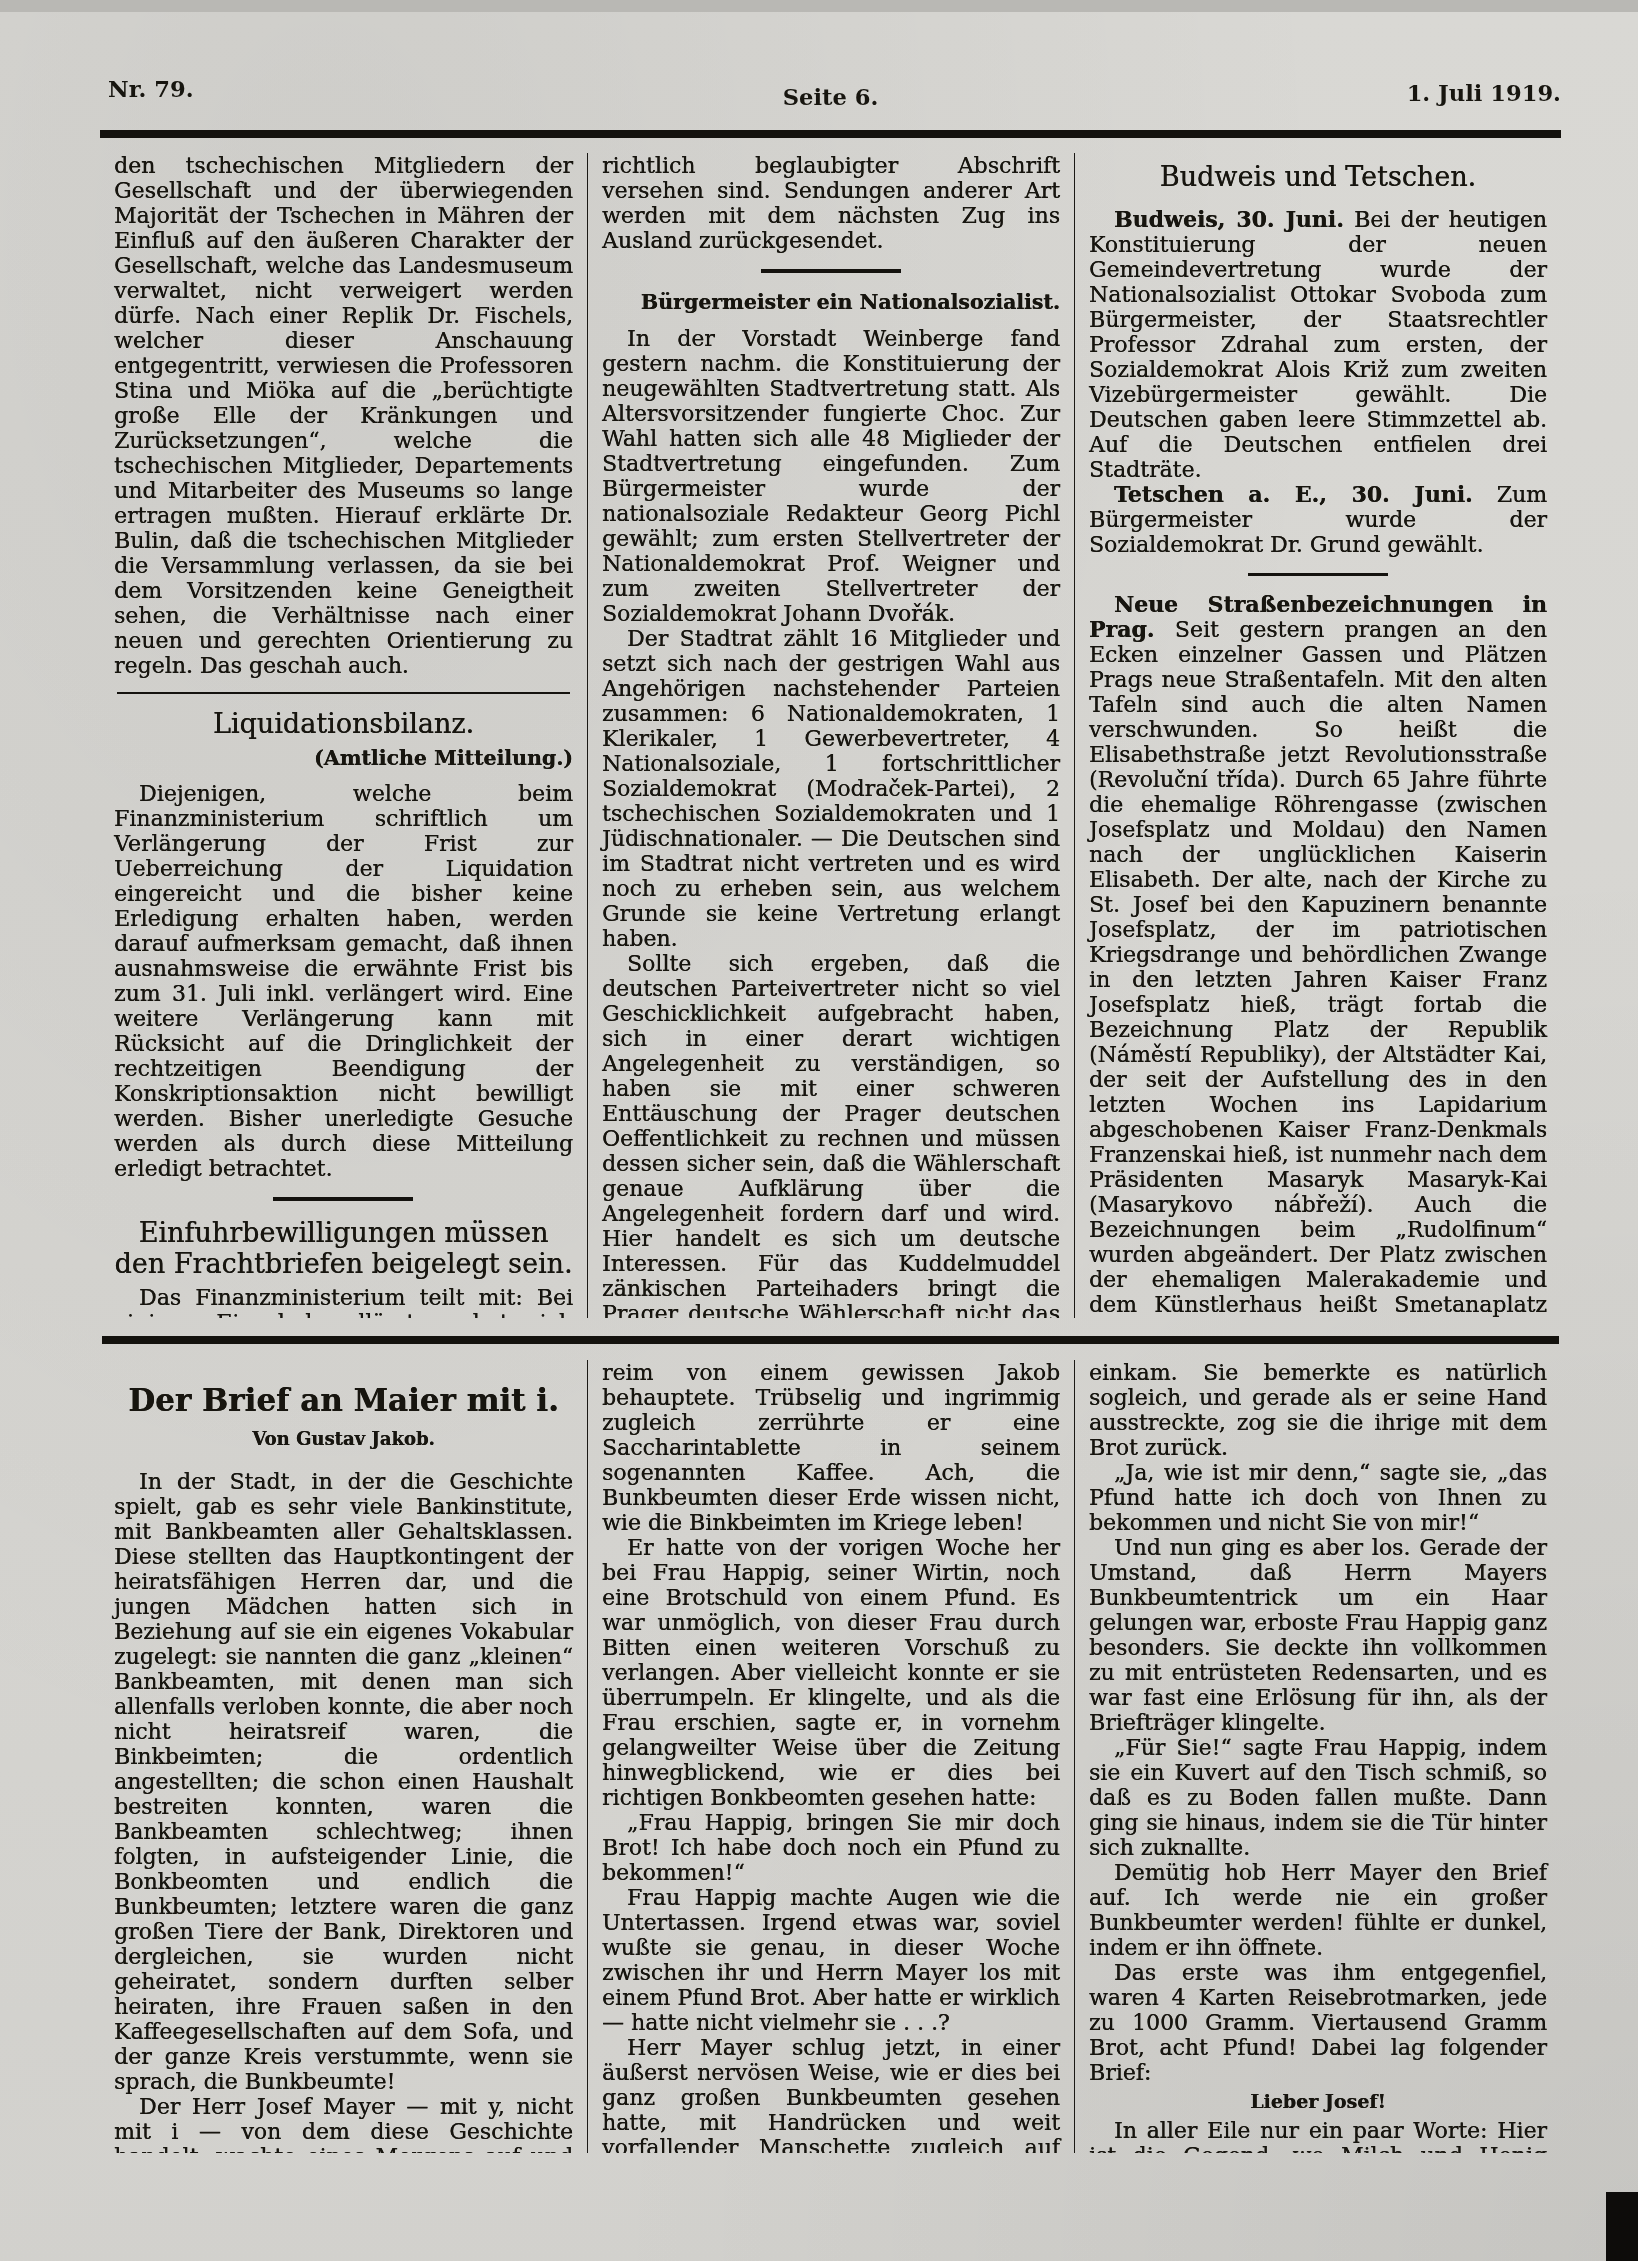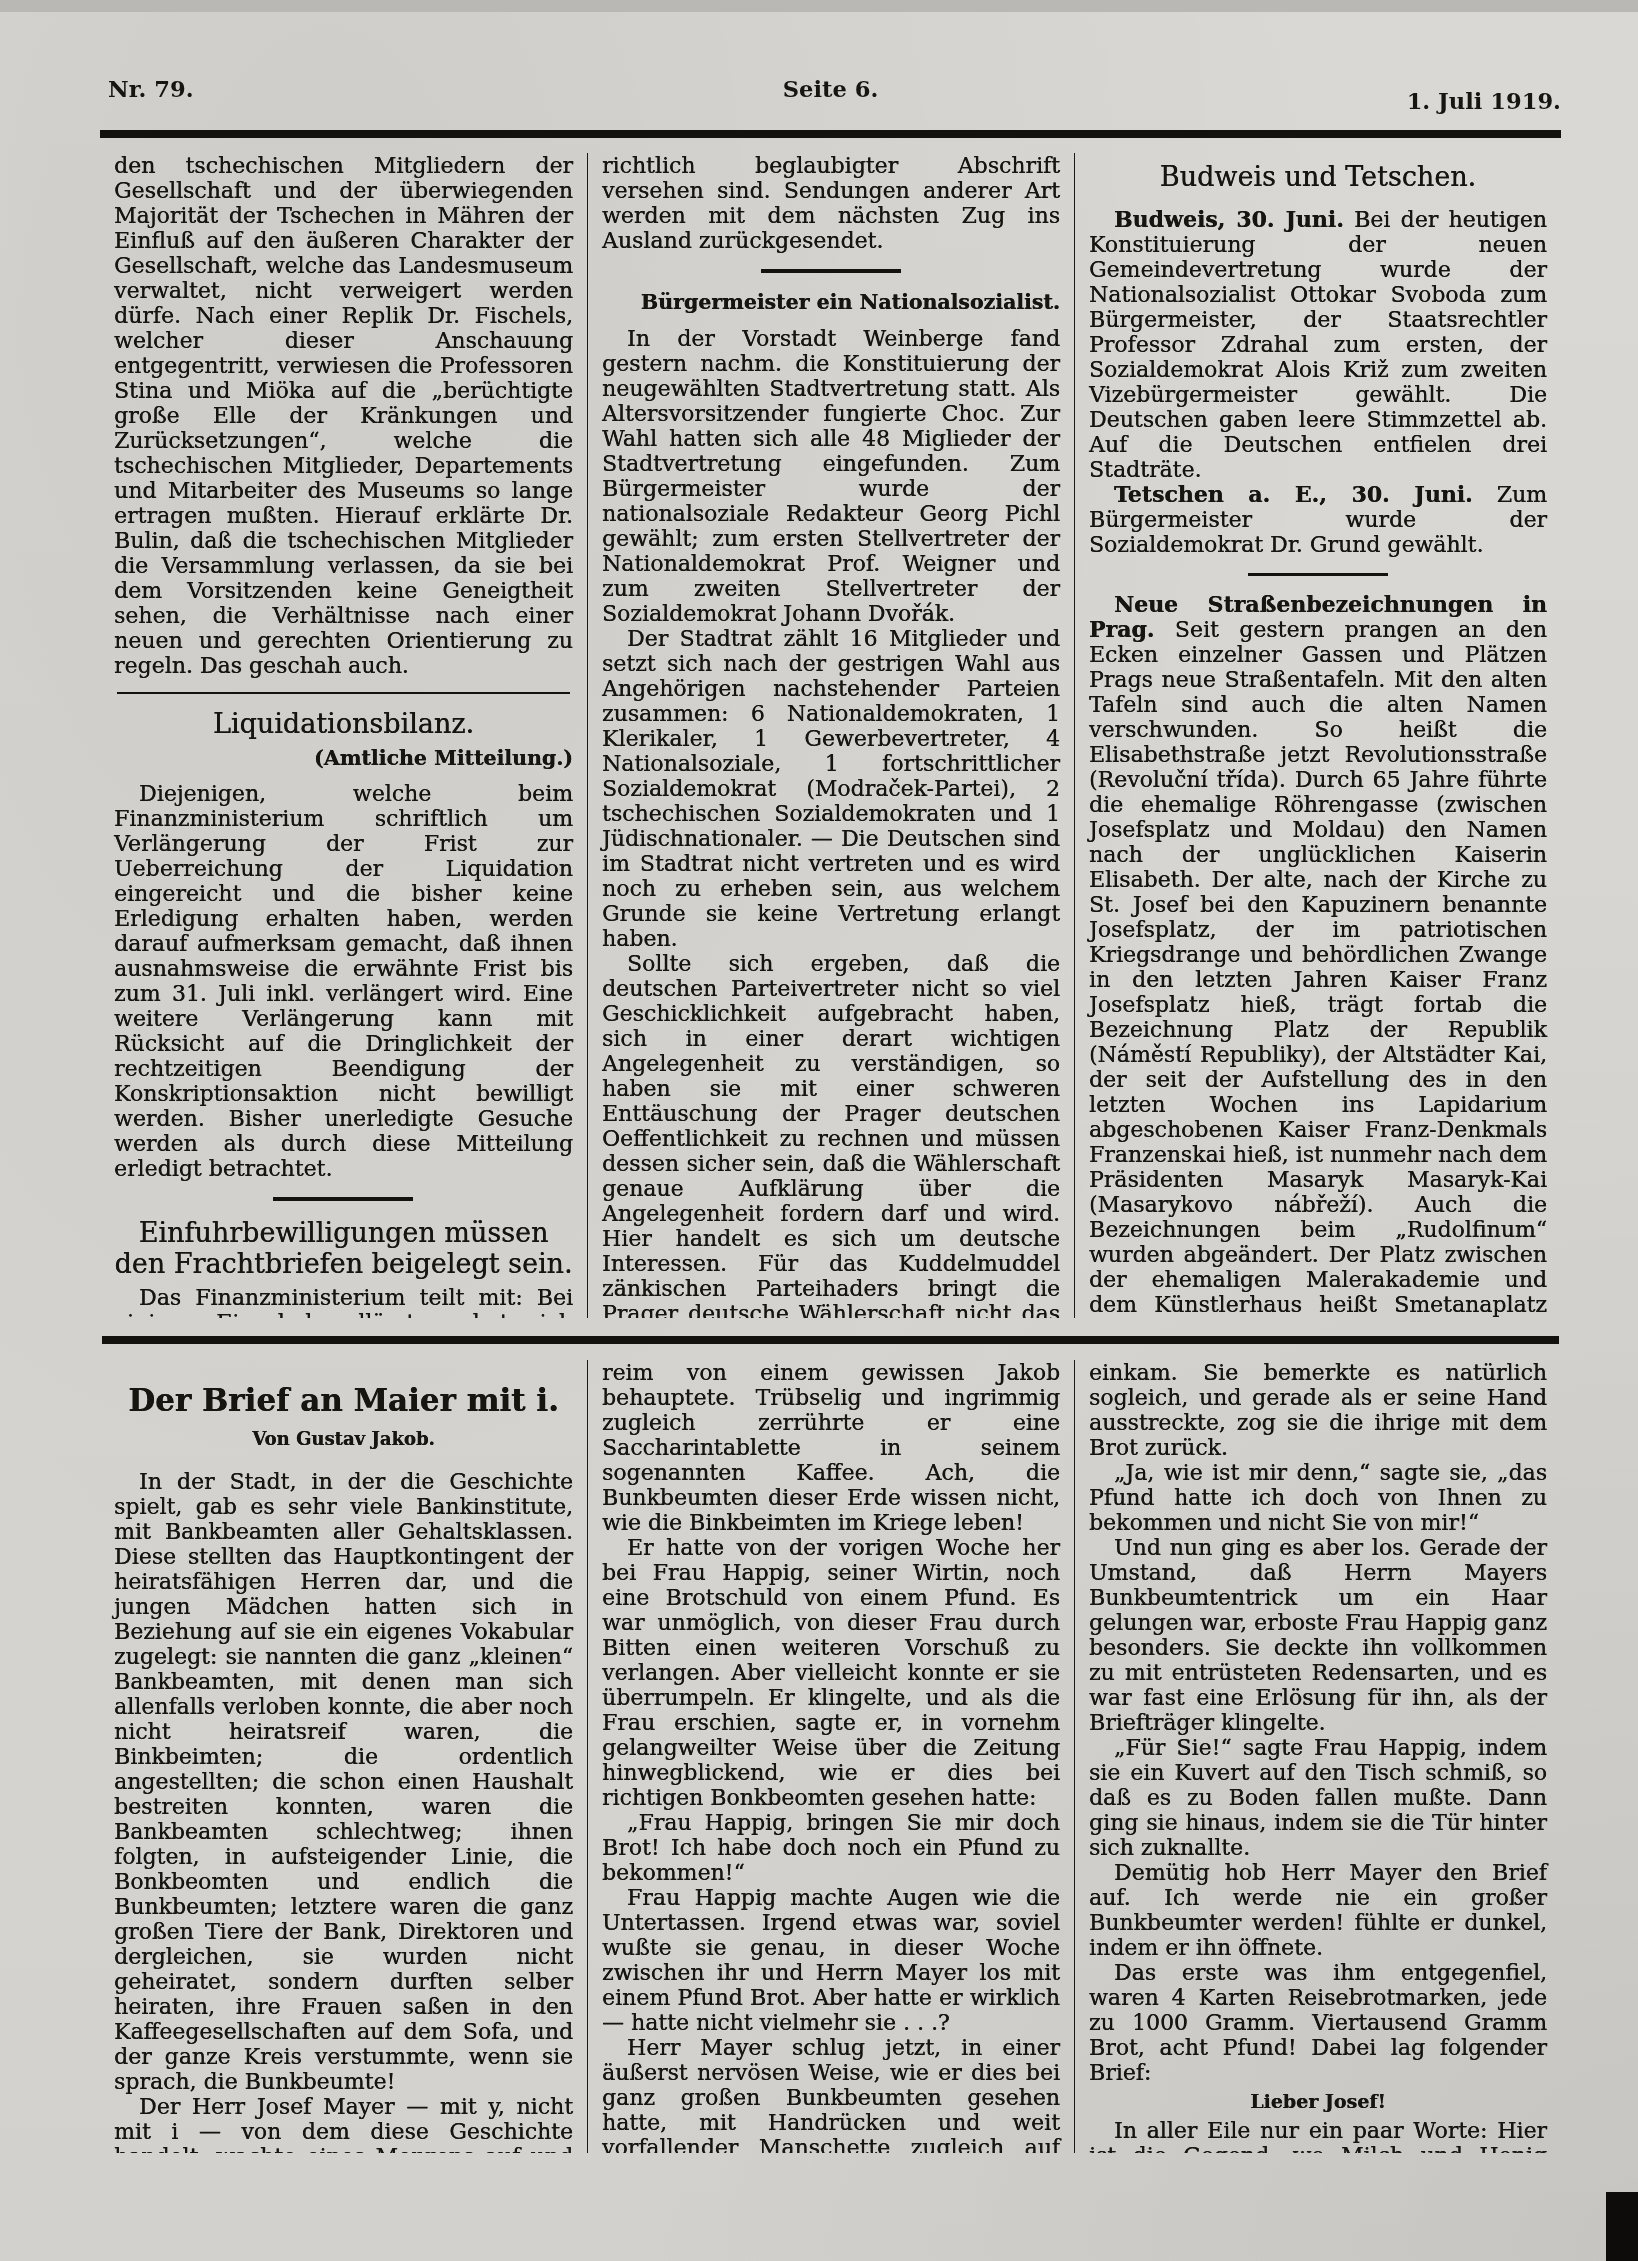--- a/index.html
+++ b/index.html
@@ -14,22 +14,22 @@
     color:#17150f;
     font-family:"DejaVu Serif","Liberation Serif",serif;
     overflow:hidden;
   }
   
   .masthead{
     position:absolute;top:64px;left:100px;right:78px;
     height:38px;font-weight:bold;font-size:22.6px;
   }
   .masthead .issue{position:absolute;left:8px;top:0;}
-  .masthead .pageno{position:absolute;left:50%;transform:translateX(-50%);top:0;}
-  .masthead .date{position:absolute;right:0;top:12px;}
+  .masthead .pageno{position:absolute;left:50%;transform:translateX(-50%);top:8px;}
+  .masthead .date{position:absolute;right:0;top:4px;}
   .head-rule{
     position:absolute;top:118px;left:100px;right:78px;height:8px;
     background:#14120e;
   }
   
   .content{position:absolute;top:141px;left:100px;right:78px;}
   .cols{display:flex;align-items:stretch;}
   .col{
     width:33.333%;box-sizing:border-box;padding:0 14px;
     text-align:justify;overflow:hidden;

